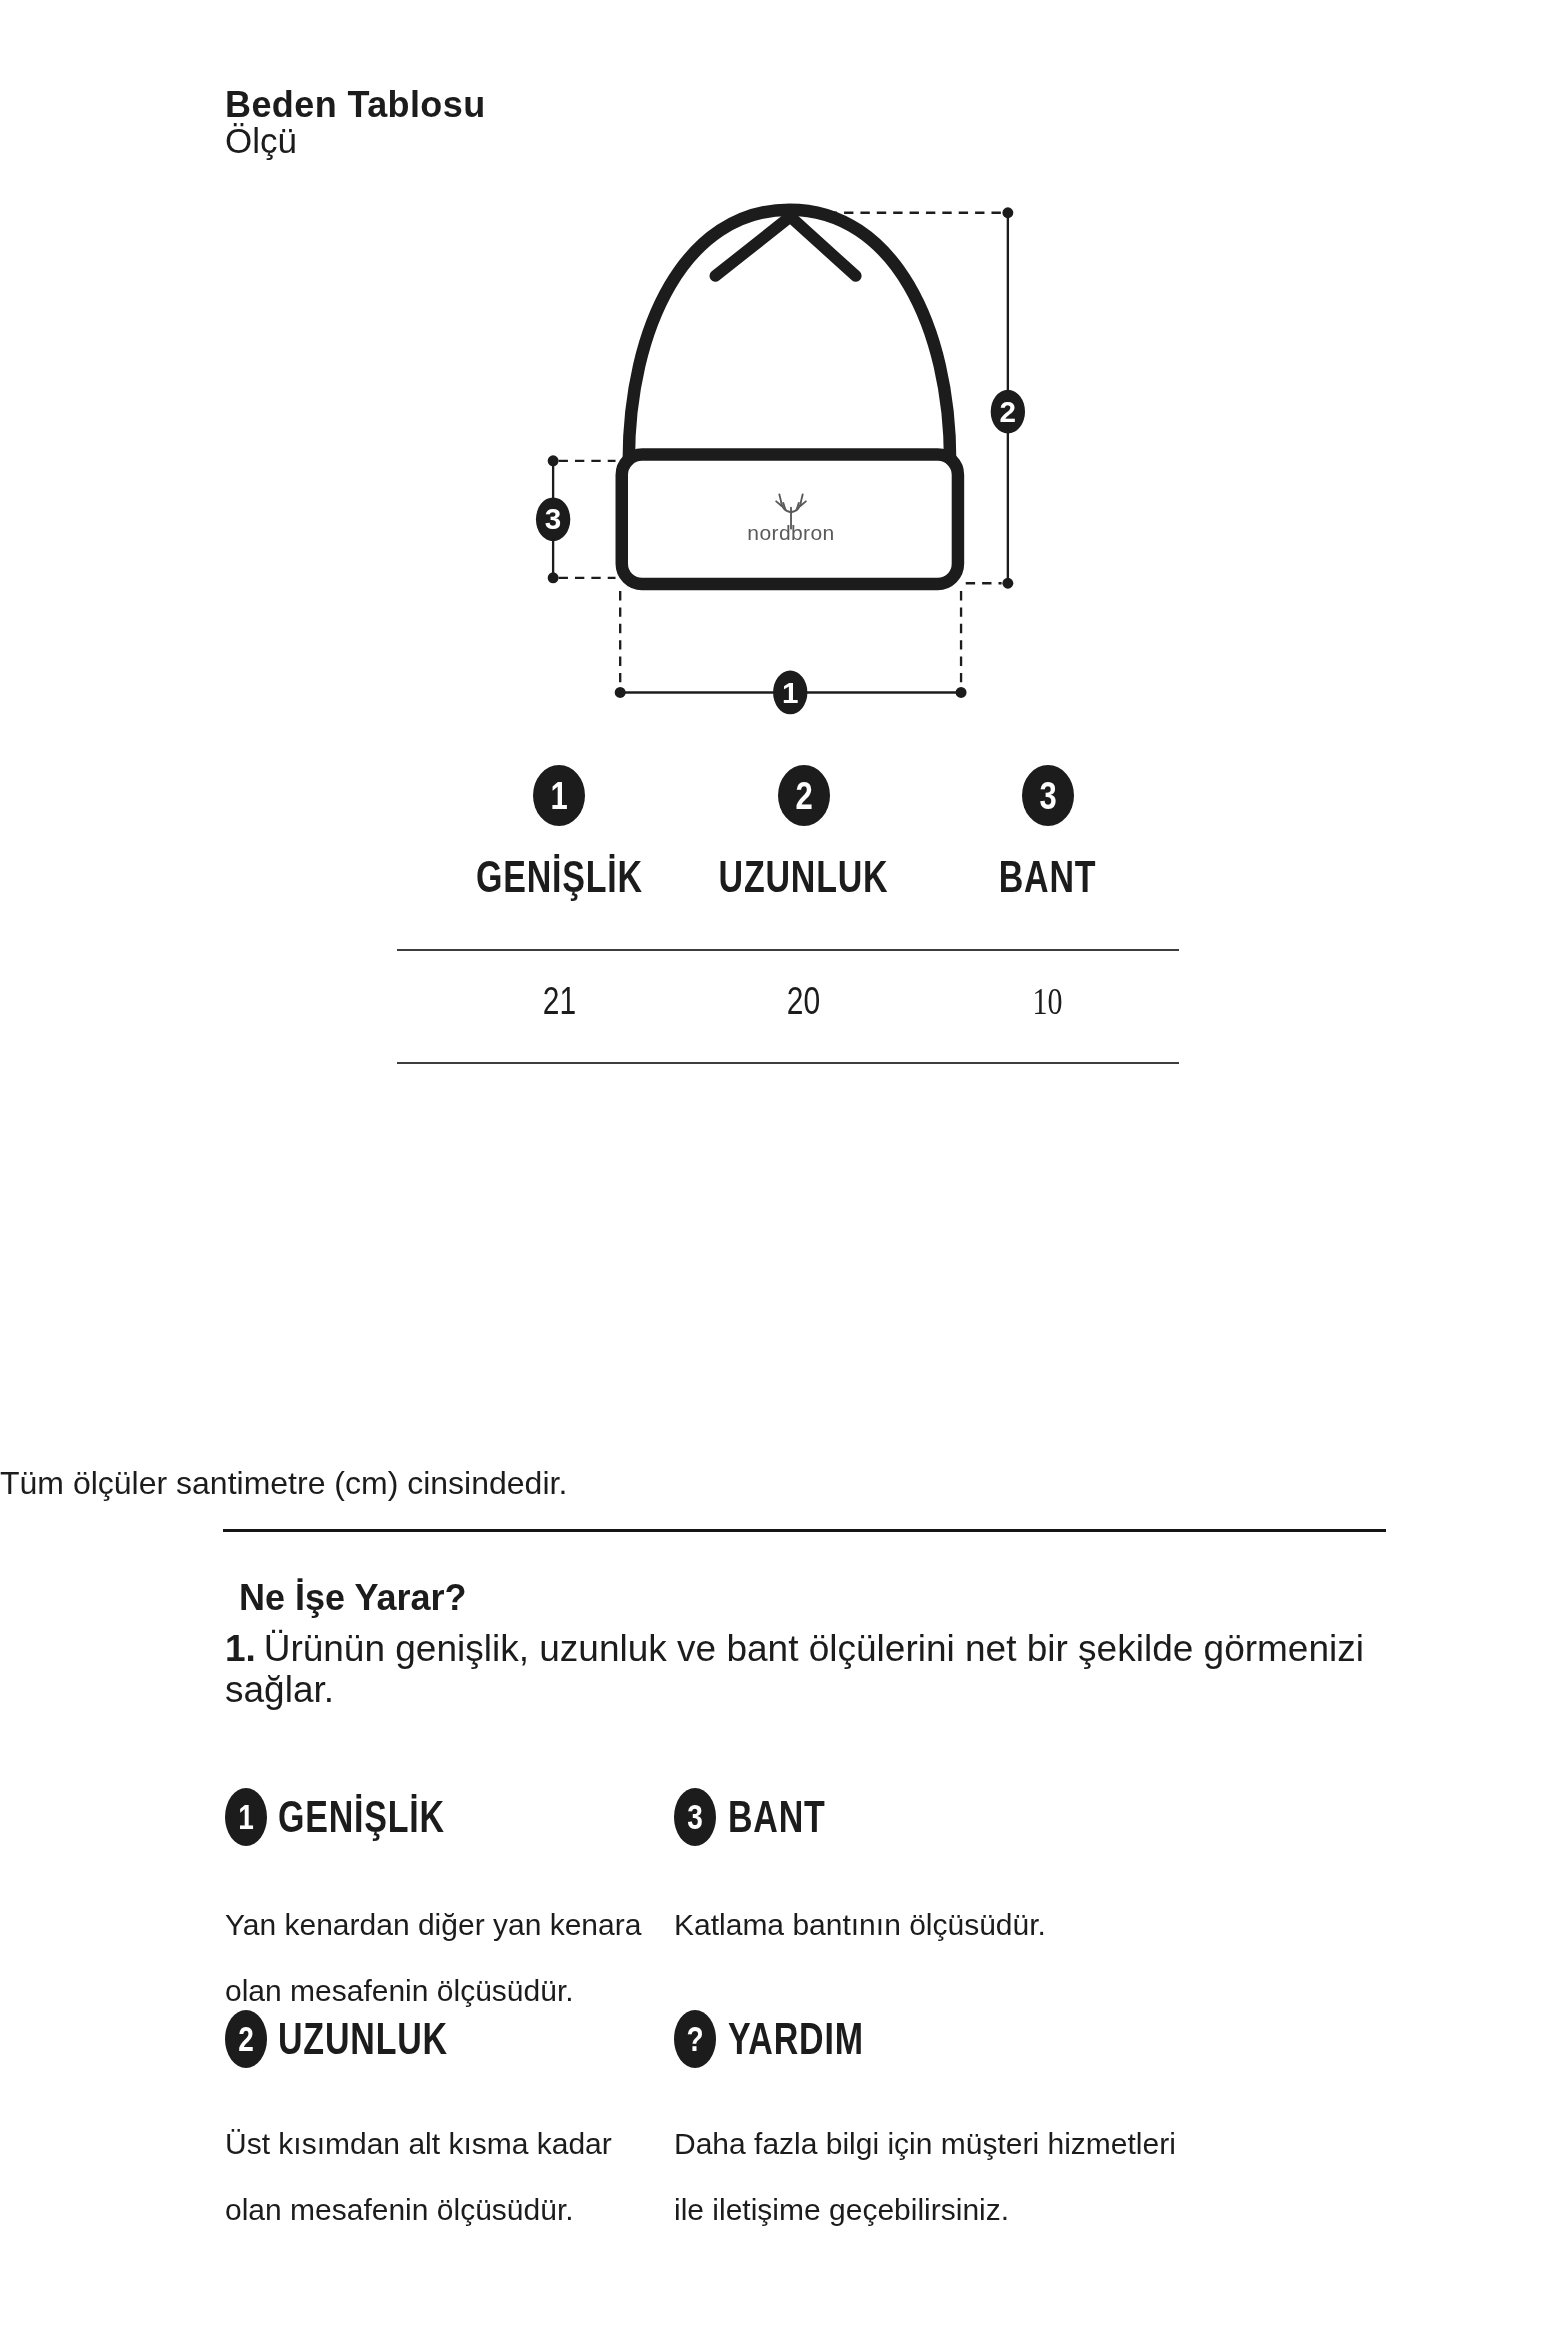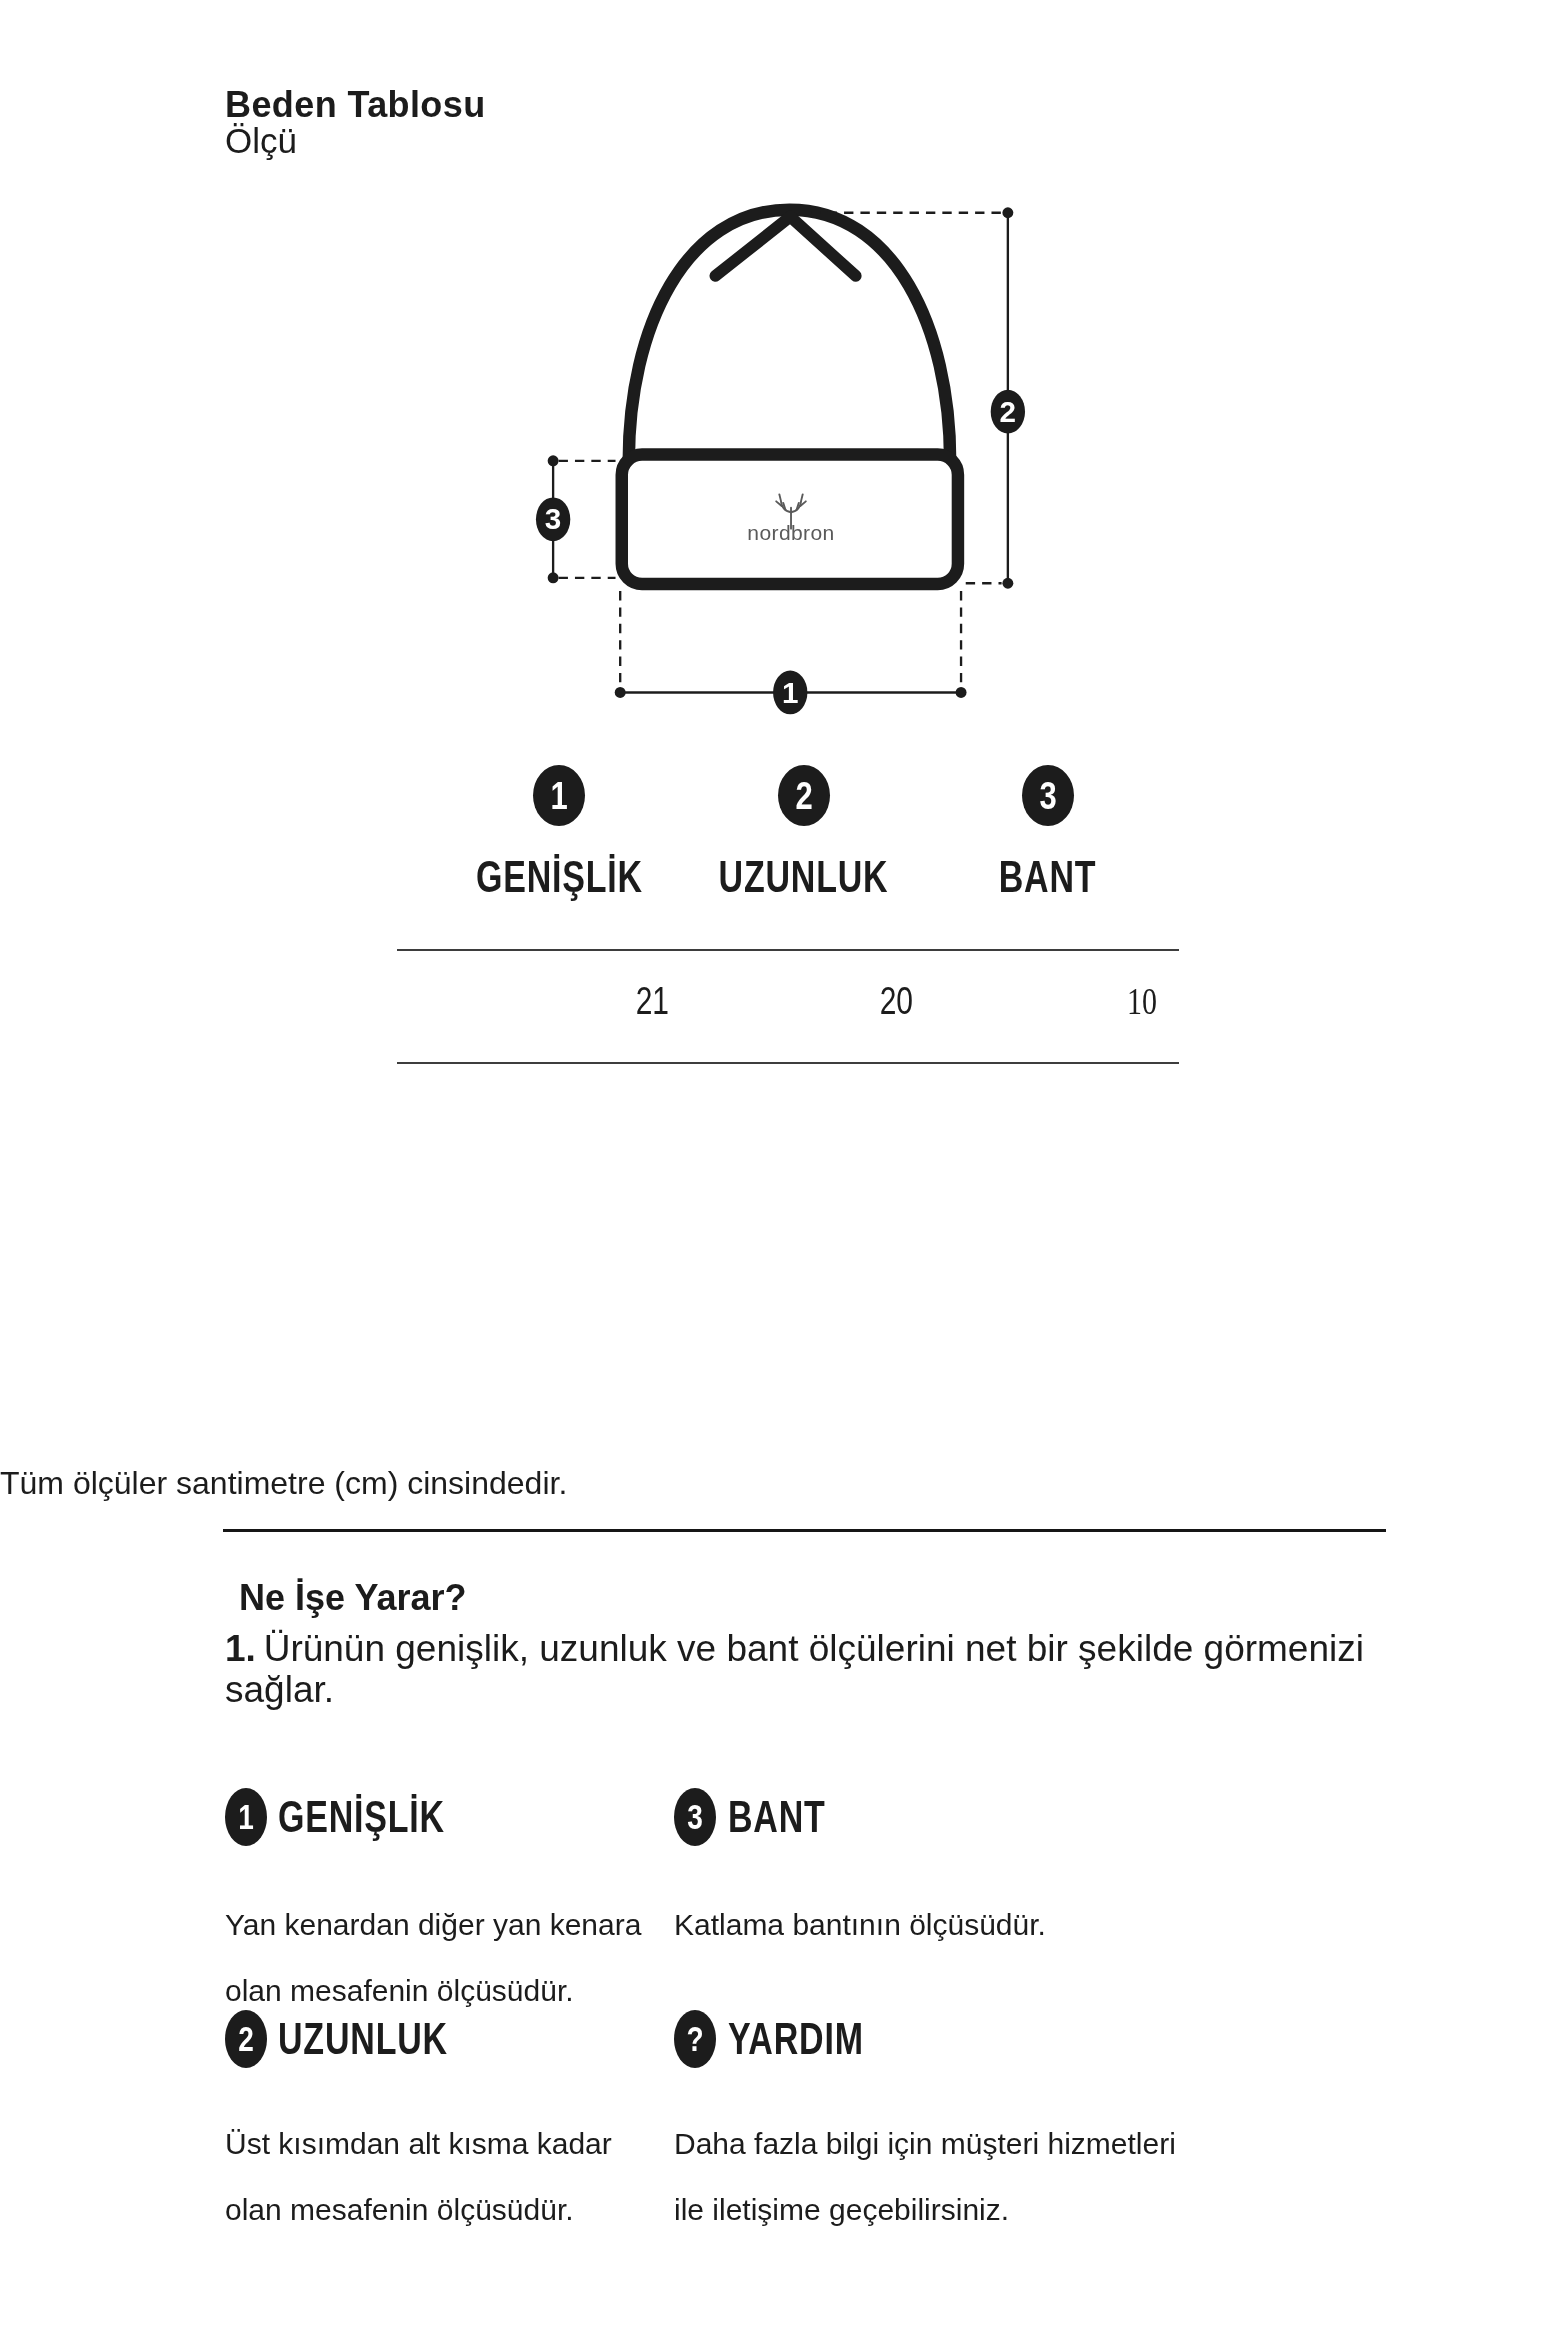--- a/index.html
+++ b/index.html
@@ -12,21 +12,21 @@
   
   .cY{display:inline-block;transform:scaleY(1.28);transform-origin:50% 50%;}
   .title{font-size:36px;font-weight:bold;line-height:41px;letter-spacing:0.4px;}
   .subtitle{font-size:35px;line-height:37px;}
   .badge{display:flex;align-items:center;justify-content:center;border-radius:50%;background:#1c1c1c;color:#ffffff;}
   .badge-table{width:52px;height:61px;}
   .badge-table span{font-size:31px;font-weight:bold;}
   .badge-sec{width:42px;height:58px;}
   .badge-sec span{font-size:28px;font-weight:bold;}
   .th{width:219px;text-align:center;font-size:34px;font-weight:bold;line-height:50px;letter-spacing:0.8px;}
-  .tv{width:219px;text-align:right;font-size:30px;line-height:48px;font-weight:500;}
+  .tv{width:219px;text-align:center;font-size:30px;line-height:48px;font-weight:500;}
   .hr{position:absolute;height:2.3px;background:#3d3d3d;}
   .note{width:1561px;text-align:left;font-size:32px;line-height:36px;}
   .divider{position:absolute;height:3.1px;background:#161616;}
   .h2{font-size:36px;font-weight:bold;line-height:44px;margin-left:14px;}
   .item{font-size:37px;line-height:41px;}
   .item .num{font-weight:bold;margin-right:7.8px;}
   .sec-label{font-size:34px;font-weight:bold;line-height:50px;letter-spacing:0.8px;}
   .sec-body{font-size:30px;}
   .sec-body div{height:66px;line-height:66px;}
 </style>

